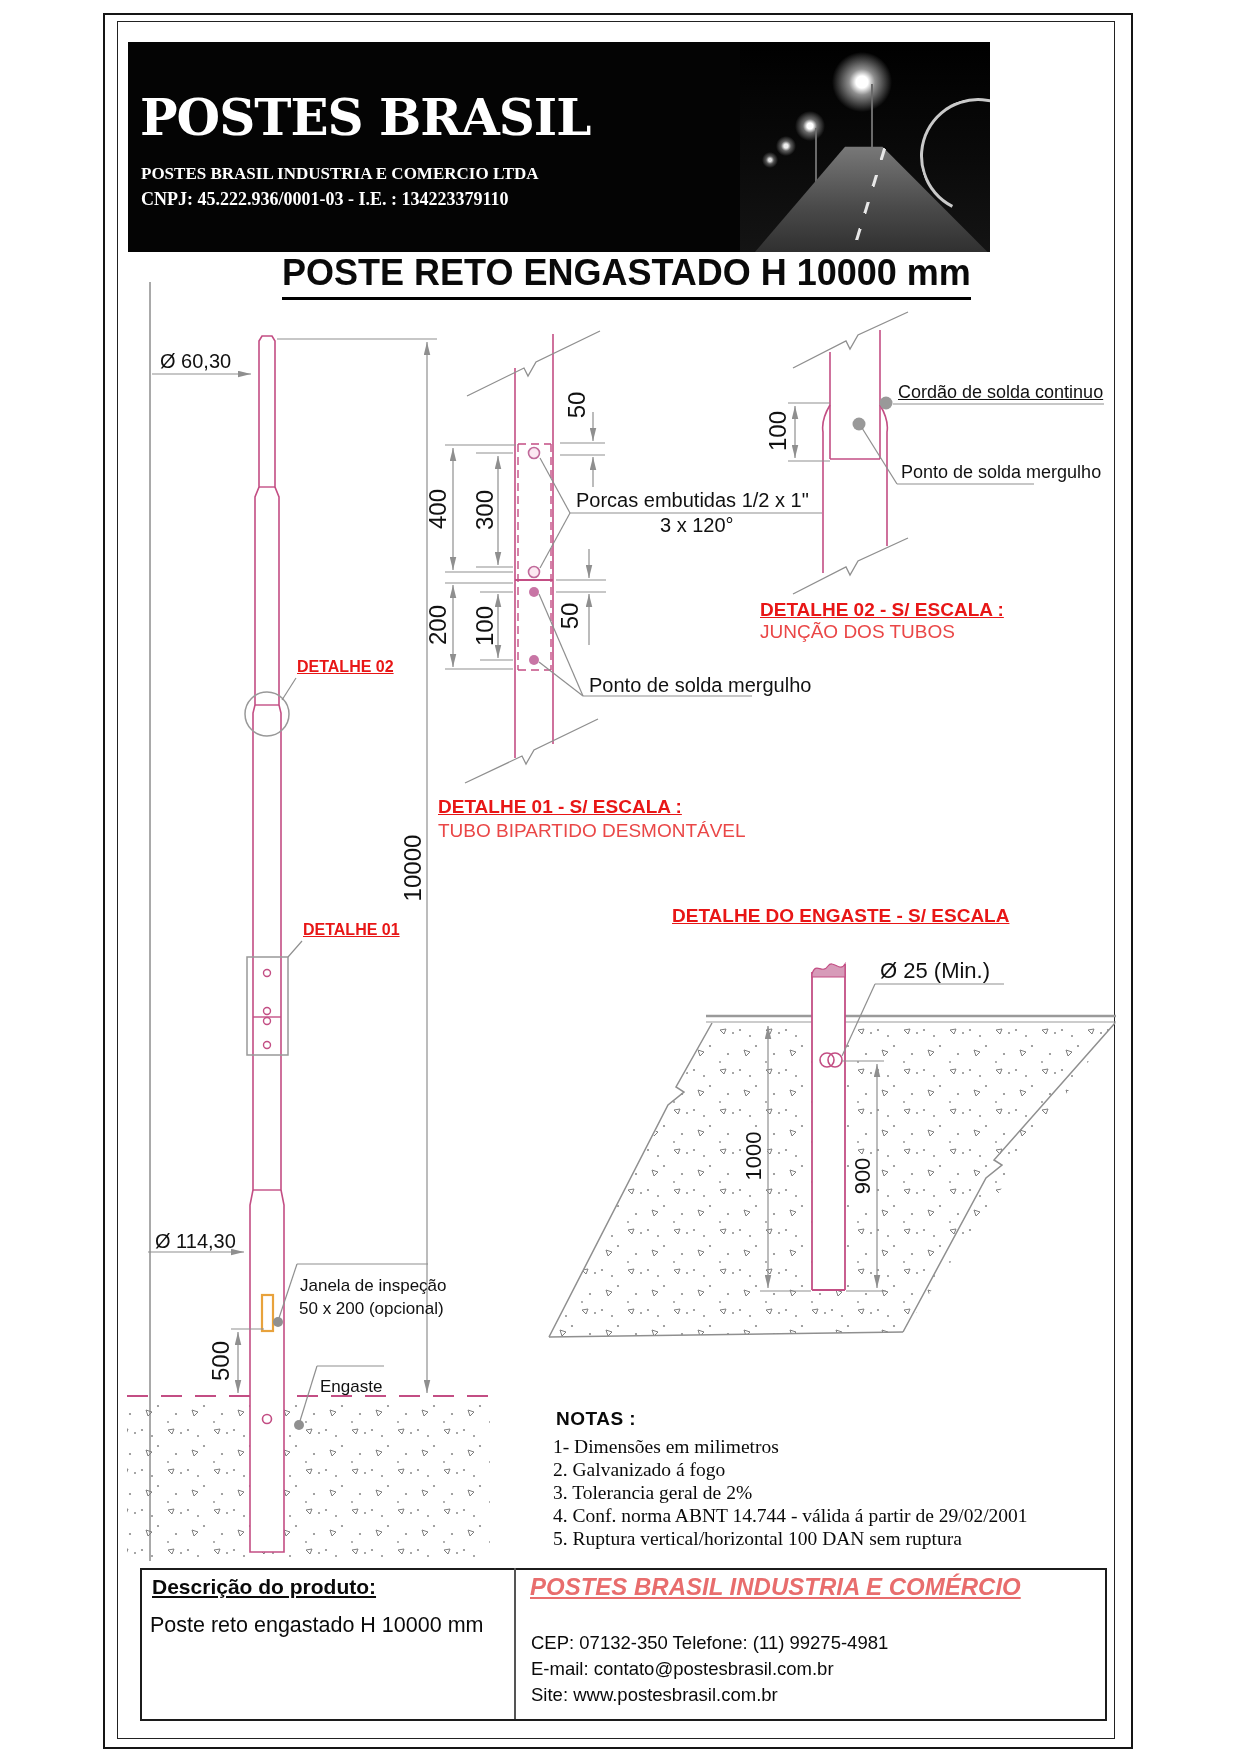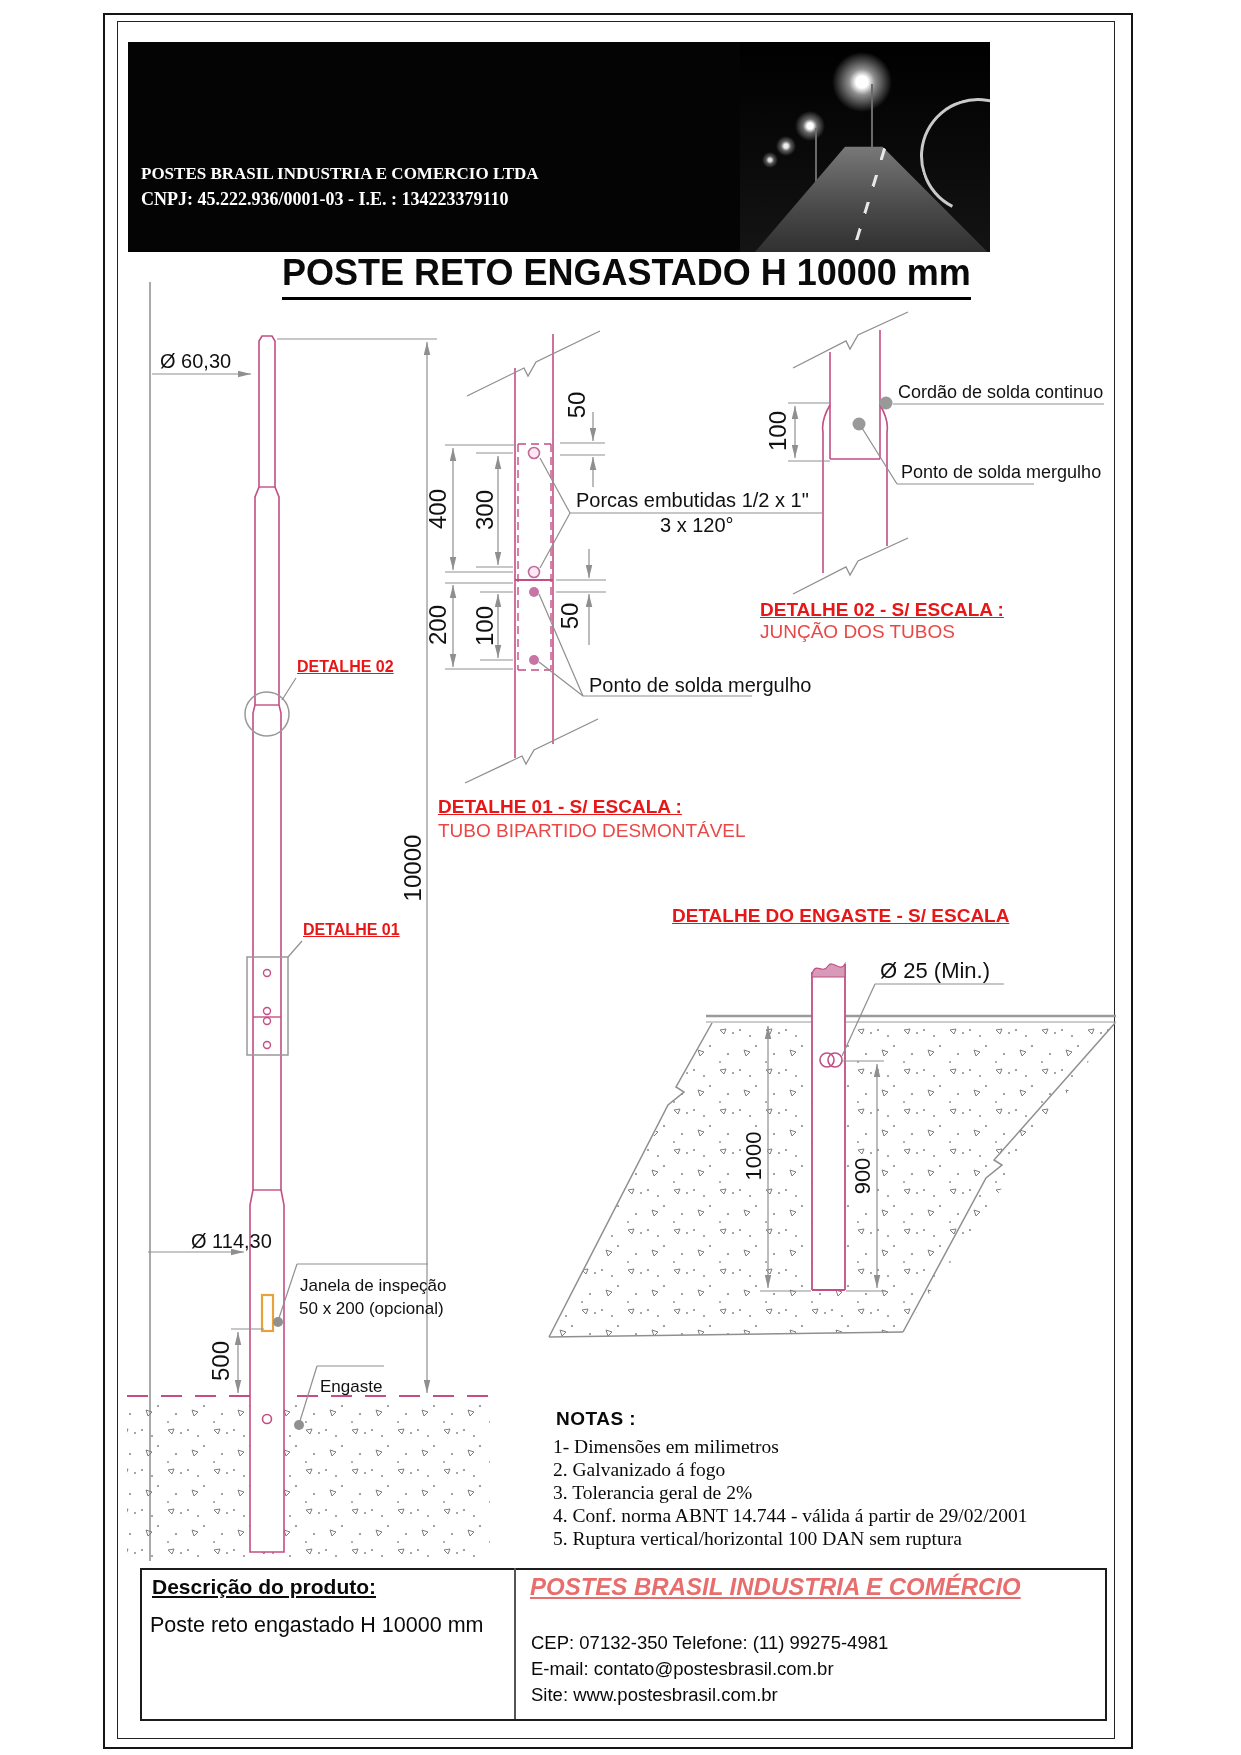--- a/index.html
+++ b/index.html
@@ -65,20 +65,21 @@
   <div class="abs" id="border-inner"></div>
 
   <div class="abs" id="banner">
     <div class="abs" id="photo">
       <div class="abs lamp-pole" style="left:131px;top:42px;height:160px;"></div>
       <div class="abs lamp-pole" style="left:75px;top:86px;height:116px;"></div>
       <div class="abs" id="road"></div>
       <div class="abs" id="lane"></div>
       <div class="abs" id="arch"></div>
     </div>
+    <div class="abs" id="logo">POSTES BRASIL</div>
     <div class="abs" id="banner-company">POSTES BRASIL INDUSTRIA E COMERCIO LTDA</div>
     <div class="abs" id="banner-cnpj">CNPJ: 45.222.936/0001-03 - I.E. : 134223379110</div>
   </div>
 
   <div class="abs" id="main-title">POSTE RETO ENGASTADO H 10000 mm</div>
 
   <svg class="abs" style="left:0;top:0;" width="1241" height="1755" viewBox="0 0 1241 1755">
     <defs>
       <marker id="arr" viewBox="0 0 12 6" refX="12" refY="3" markerWidth="13" markerHeight="7" markerUnits="userSpaceOnUse" orient="auto-start-reverse">
         <path d="M0,0 L12,3 L0,6 Z" fill="#8f8f8f"></path>
@@ -220,21 +221,21 @@
     <line x1="795" y1="406" x2="795" y2="458" stroke="#8f8f8f" stroke-width="1.2" marker-start="url(#arr)" marker-end="url(#arr)"></line>
 
     <circle cx="886" cy="403" r="6.5" fill="#999"></circle>
     <line x1="893" y1="404" x2="1104" y2="404" stroke="#8f8f8f" stroke-width="1.2"></line>
     <circle cx="859" cy="424" r="6.5" fill="#999"></circle>
     <line x1="862" y1="428" x2="897" y2="484" stroke="#8f8f8f" stroke-width="1.2"></line>
     <line x1="897" y1="484" x2="1034" y2="484" stroke="#8f8f8f" stroke-width="1.2"></line>
   </svg>
 
   <div class="lbl ann20" style="left:160px;top:350px;">Ø 60,30</div>
-  <div class="lbl ann20" style="left:155px;top:1230px;margin-left:36px;">Ø 114,30</div>
+  <div class="lbl ann20" style="left:155px;top:1230px;">Ø 114,30</div>
   <div class="lbl dim" style="left:413px;top:868px;">10000</div>
   <div class="lbl dim" style="left:221px;top:1361px;">500</div>
   <div class="lbl red-ref" style="left:297px;top:658px;">DETALHE 02</div>
   <div class="lbl red-ref" style="left:303px;top:921px;">DETALHE 01</div>
   <div class="lbl ann17" style="left:300px;top:1244px;">Janela de inspeção</div>
   <div class="lbl ann17" style="left:299px;top:1267px;">50 x 200 (opcional)</div>
   <div class="lbl ann17" style="left:320px;top:1345px;">Engaste</div>
 
   <div class="lbl dim" style="left:438px;top:509px;">400</div>
   <div class="lbl dim" style="left:485px;top:510px;">300</div>
@@ -242,21 +243,21 @@
   <div class="lbl dim" style="left:485px;top:626px;">100</div>
   <div class="lbl dim" style="left:577px;top:405px;">50</div>
   <div class="lbl dim" style="left:570px;top:616px;">50</div>
   <div class="lbl ann20" style="left:576px;top:489px;">Porcas embutidas 1/2 x 1"</div>
   <div class="lbl ann20" style="left:660px;top:514px;">3 x 120°</div>
   <div class="lbl ann20" style="left:589px;top:674px;">Ponto de solda mergulho</div>
   <div class="lbl red-title" style="left:438px;top:796px;">DETALHE 01 - S/ ESCALA :</div>
   <div class="lbl red-sub" style="left:438px;top:820px;">TUBO BIPARTIDO DESMONTÁVEL</div>
 
   <div class="lbl dim" style="left:778px;top:431px;">100</div>
-  <div class="lbl ann18" style="left:898px;top:382px;">Cordão de solda continuo</div>
+  <div class="lbl ann18" style="left:898px;top:382px;text-decoration:underline;">Cordão de solda continuo</div>
   <div class="lbl ann18" style="left:901px;top:462px;">Ponto de solda mergulho</div>
   <div class="lbl red-title" style="left:760px;top:599px;">DETALHE 02 - S/ ESCALA :</div>
   <div class="lbl red-sub" style="left:760px;top:621px;">JUNÇÃO DOS TUBOS</div>
 
   <div class="lbl red-title" style="left:672px;top:905px;">DETALHE DO ENGASTE - S/ ESCALA</div>
   <div class="lbl" style="left:880px;top:958px;font-size:22px;">Ø 25 (Min.)</div>
   <div class="lbl dim dim-sm dim-bg" style="left:754px;top:1156px;">1000</div>
   <div class="lbl dim dim-sm dim-bg" style="left:863px;top:1176px;">900</div>
 
   <div class="abs" id="notes-heading">NOTAS :</div>

